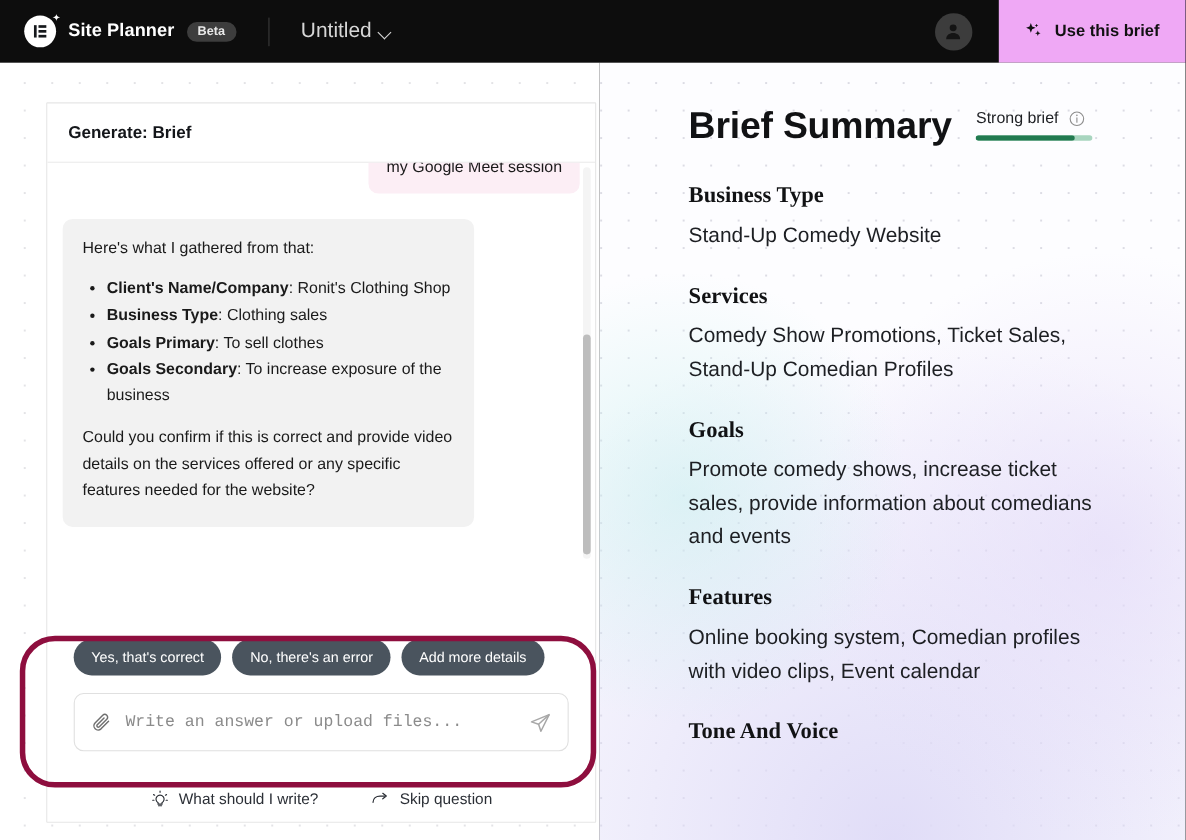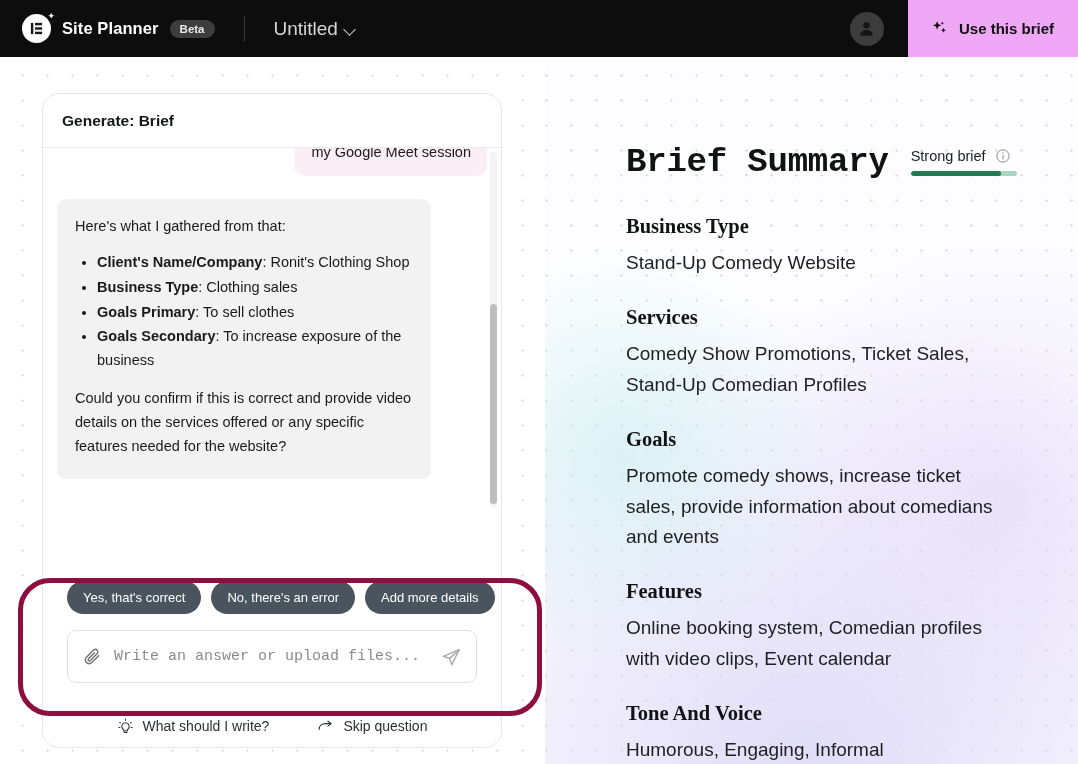--- a/index.html
+++ b/index.html
@@ -106,24 +106,24 @@
       radial-gradient(circle at 50% 100%, rgba(223,219,247,.95) 0%, rgba(223,219,247,0) 62%),
       radial-gradient(#dcdce4 1.1px, transparent 1.2px);
     background-size: auto, auto, auto, 25px 25px;
     background-position: 0 0, 0 0, 0 0, 14px 6px;
     background-color: #fdfdff;
   }
 
   
   .chat-card {
     position: absolute; left: 42px; top: 36px;
-    width: 460px; height: 655px;
+    width: 500px; height: 655px;
     background: #ffffff;
     border: 1px solid #e6e6e6;
-    border-radius: 17px;
+    border-radius: 1px;
     overflow: hidden;
     display: flex; flex-direction: column;
   }
   .chat-header {
     height: 54px; flex: 0 0 54px;
     border-bottom: 1px solid #ebebeb;
     display: flex; align-items: center;
     padding-left: 19px;
     font-size: 15.5px; font-weight: 700; color: #14161a;
   }
@@ -233,23 +233,23 @@
     font-family: "Liberation Sans", sans-serif;
   }
   .foot-link svg { width: 17px; height: 17px; display:block; }
 
   
   .brief-head {
     display: flex; align-items: flex-end; gap: 22px;
     padding: 40px 0 0 81px;
   }
   .brief-title {
-    font-family: Liberation Mono, monospace;
+    font-family: Liberation Sans, sans-serif;
     font-size: 34px; font-weight: 700; color: #111214;
-    letter-spacing: -.2px; line-height: 1; margin-top: 48px;
+    letter-spacing: -.2px; line-height: 1;
   }
   .strength { padding-bottom: 3px; }
   .strength-row {
     display: flex; align-items: center; gap: 9px;
     margin-bottom: 7px;
   }
   .strength-label { font-size: 14.5px; color: #1d1f23; }
   .info-icon svg { width: 16px; height: 16px; display:block; }
   .strength-bar {
     width: 106px; height: 5px; border-radius: 3px;
@@ -435,19 +435,18 @@
         <div class="section">
           <div class="section-title">Goals</div>
           <div class="section-body">Promote comedy shows, increase ticket sales, provide information about comedians and events</div>
         </div>
         <div class="section">
           <div class="section-title">Features</div>
           <div class="section-body">Online booking system, Comedian profiles with video clips, Event calendar</div>
         </div>
         <div class="section">
           <div class="section-title">Tone And Voice</div>
-          <div class="section-body">Humorous, Engaging, Informal</div>
         </div>
       </div>
 
     </div>
   </div>
 </div>
 
 </body></html>

